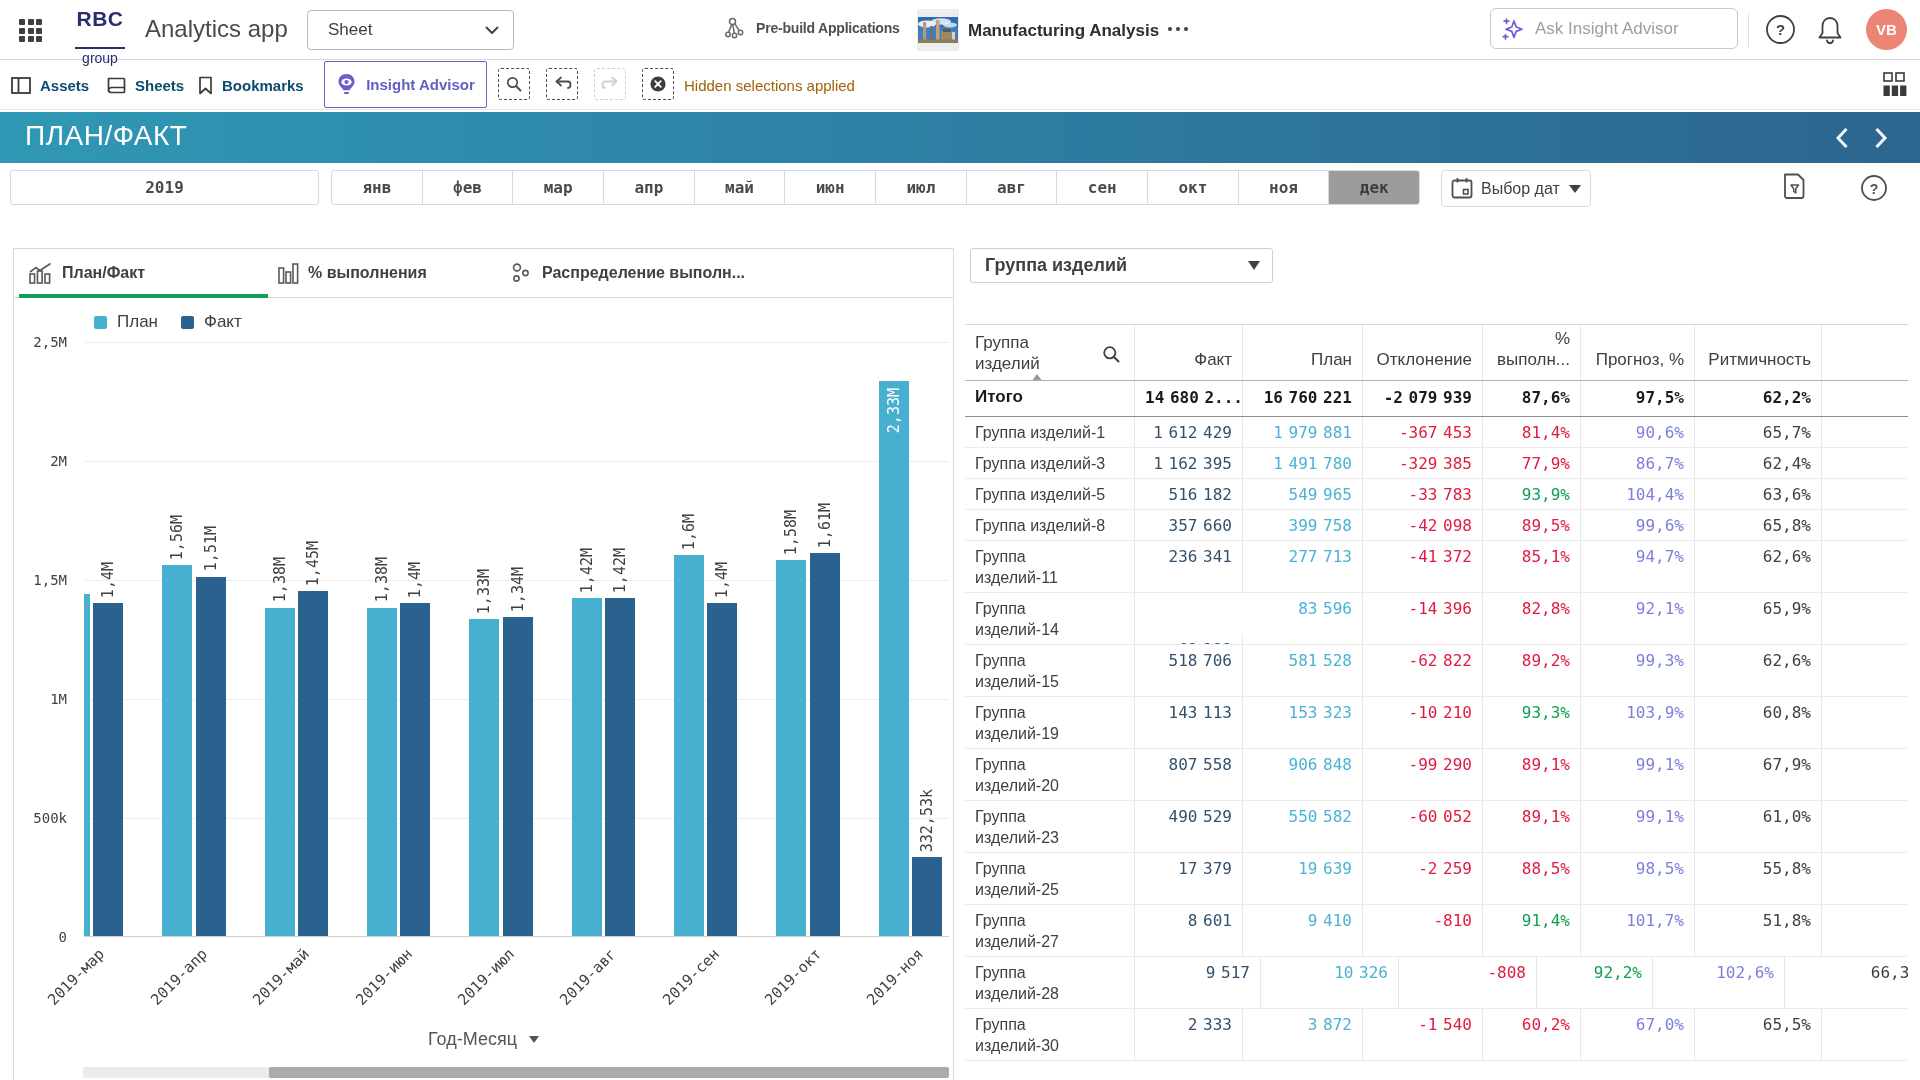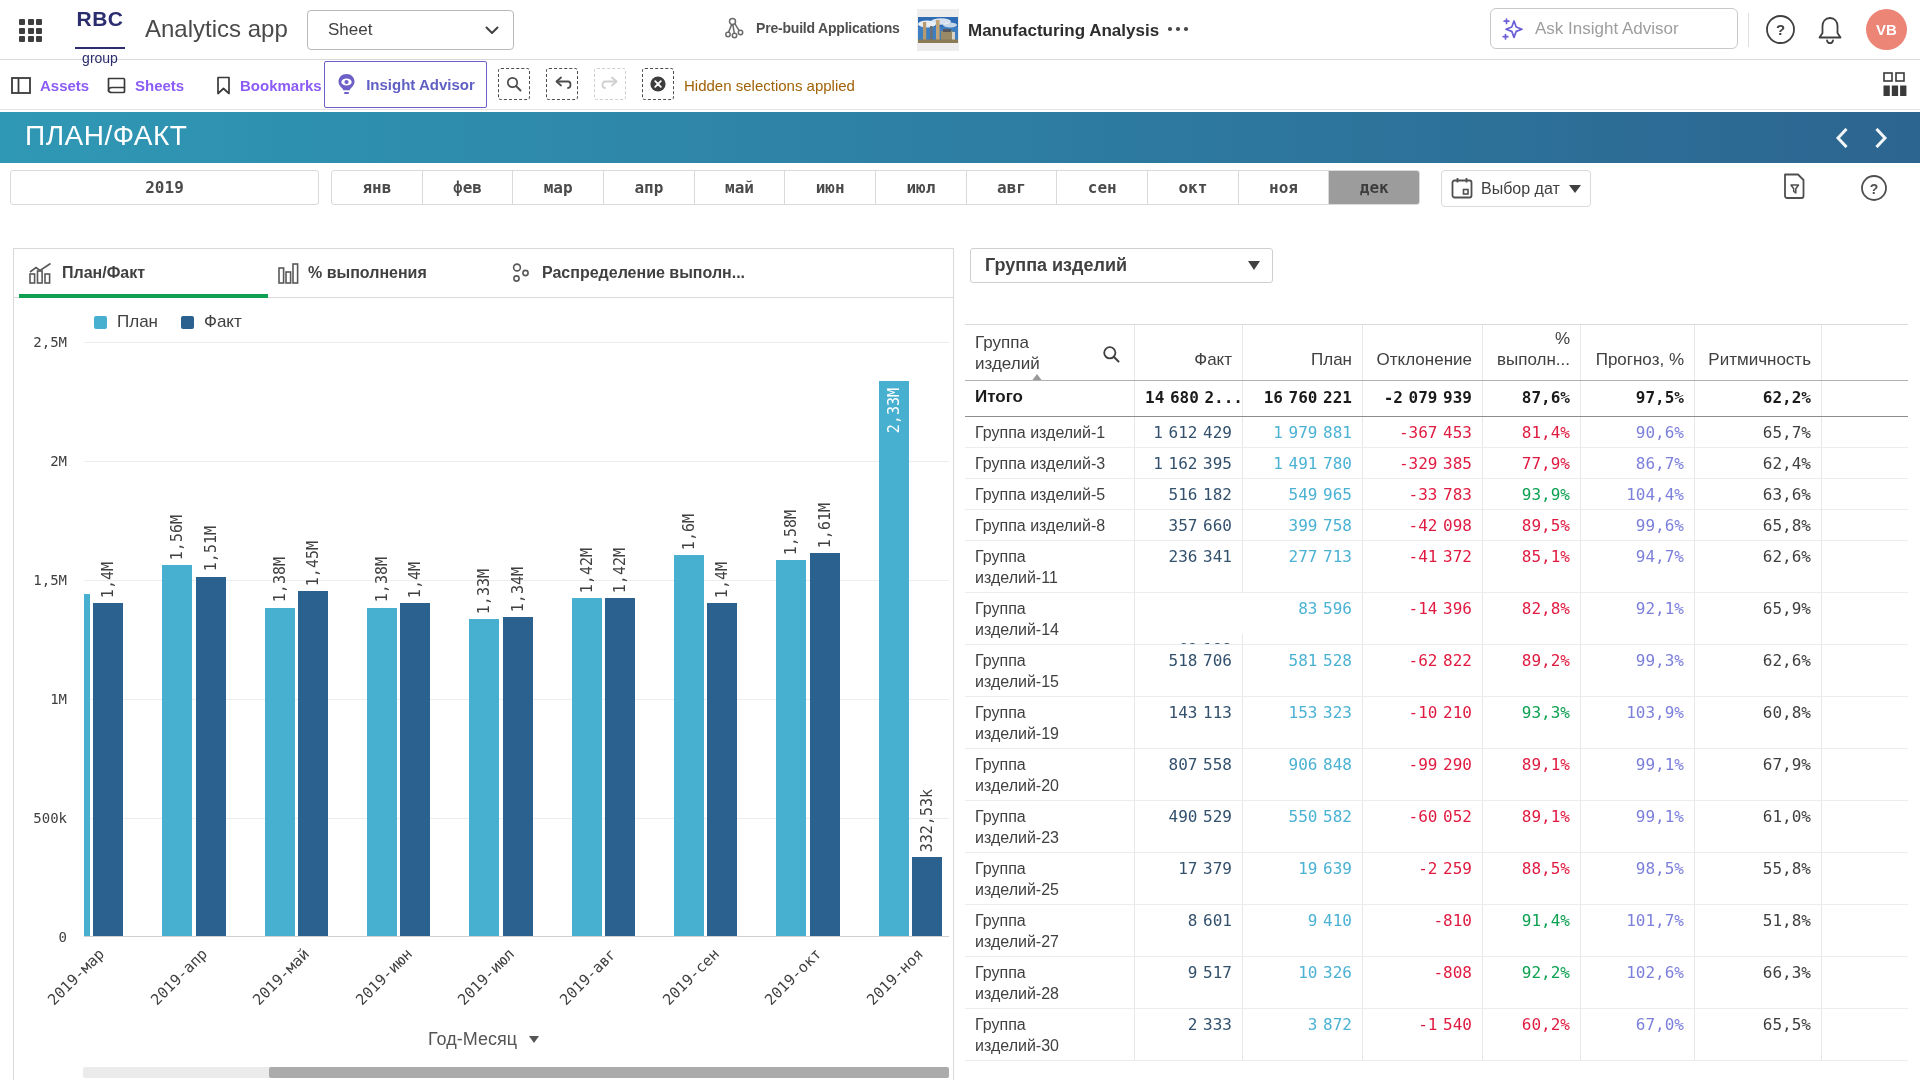--- a/index.html
+++ b/index.html
@@ -35,21 +35,21 @@
   .topbar .divider { position:absolute; left:1748px; top:13px; width:1px; height:34px; background:#e0e0e0; }
   .icon-btn { cursor:pointer; }
   .help-top { position:absolute; left:1765px; top:14px; }
   .bell-top { position:absolute; left:1814px; top:13px; }
   .avatar { position:absolute; left:1866px; top:9px; width:41px; height:41px; border-radius:50%; background:#ec8576;
     color:#fff; font-size:15px; font-weight:bold; display:flex; align-items:center; justify-content:center; cursor:pointer; }
 
   
   .toolbar { position:absolute; left:0; top:60px; width:1920px; height:50px; background:#fff; border-bottom:1px solid #e6e6e6; z-index:4; }
   .tool-item { position:absolute; top:0; height:50px; display:flex; align-items:center; gap:9px; cursor:pointer; }
-  .tool-item .lbl { font-size:15px; font-weight:600; color:#8b5cf6; }
+  .tool-item .lbl { font-size:15px; font-weight:600; color:#0c4a6e; }
   .ia-btn { position:absolute; left:324px; top:1px; width:163px; height:47px; border:1px solid #6c5fc7; border-radius:2px;
     display:flex; align-items:center; justify-content:center; gap:9px; background:#fff; cursor:pointer; }
   .ia-btn .lbl { font-size:15px; font-weight:600; color:#5f5fc4; }
   .sel-ico { position:absolute; top:8px; width:32px; height:32px; border:1.6px dashed #4c4c4c; border-radius:3px;
     display:flex; align-items:center; justify-content:center; cursor:pointer; background:#fff; }
   .sel-ico.disabled { border-color:#cfcfcf; cursor:default; }
   .hidden-sel { position:absolute; left:684px; top:0; height:50px; display:flex; align-items:center; font-size:15px; color:#a16207; }
   .sheetgrid { position:absolute; left:1883px; top:12px; cursor:pointer; }
 
   
@@ -229,21 +229,21 @@
       </svg>
       <span class="lbl">Assets</span>
     </div>
     <div class="tool-item" style="left:106px">
       <svg width="20" height="17" viewBox="0 0 20 17">
         <path d="M2.5 1.5 L17.5 1.5 C18.1 1.5 18.5 1.9 18.5 2.5 L18.5 10.5 L6 10.5 C4 10.5 2.5 12 2.5 13.5 Z" fill="none" stroke="#3a3a3a" stroke-width="1.7" stroke-linejoin="round"></path>
         <path d="M18.5 10.5 L18.5 14.5 C18.5 15.1 18.1 15.5 17.5 15.5 L6 15.5 C4 15.5 2.5 14.8 2.5 13.2" fill="none" stroke="#3a3a3a" stroke-width="1.7" stroke-linejoin="round"></path>
       </svg>
       <span class="lbl">Sheets</span>
     </div>
-    <div class="tool-item" style="left:216px">
+    <div class="tool-item" style="left:198px">
       <svg width="15" height="19" viewBox="0 0 15 19">
         <path d="M2 1.5 L13 1.5 L13 17.5 L7.5 12.5 L2 17.5 Z" fill="none" stroke="#3a3a3a" stroke-width="1.7" stroke-linejoin="round"></path>
       </svg>
       <span class="lbl">Bookmarks</span>
     </div>
     <div class="ia-btn">
       <svg width="21" height="25" viewBox="0 0 21 25">
         <path d="M10.5 2 C5.8 2 2.5 5.4 2.5 9.6 C2.5 12.3 4 14.3 5.6 15.8 C6.6 16.8 7.2 17.4 7.2 18.3 L13.8 18.3 C13.8 17.4 14.4 16.8 15.4 15.8 C17 14.3 18.5 12.3 18.5 9.6 C18.5 5.4 15.2 2 10.5 2 Z" fill="#6c5fc7"></path>
         <ellipse cx="10.5" cy="10" rx="5.2" ry="3.6" fill="#fff"></ellipse>
         <circle cx="10.5" cy="10" r="2.1" fill="#6c5fc7"></circle>
@@ -801,21 +801,21 @@
             <div>91,4%</div>
           </div>
           <div class="tcell num numfont c-purple" style="width: 114px; flex: 0 0 auto;">
             <div>101,7%</div>
           </div>
           <div class="tcell num numfont c-dark" style="width: 127px; flex: 0 0 auto;">
             <div>51,8%</div>
           </div>
           <div class="tcell" style="width: 86px; flex: 0 0 auto;"></div>
         </div>
-        <div class="trow data-row" style="height: 52px;">
+        <div class="trow data-row" style="height: 52px; gap: 18px;">
           <div class="tcell name" style="width: 170px; flex: 0 0 auto;">
             <div style="width: 134px;">Группа изделий-28</div>
           </div>
           <div class="tcell num numfont c-fact" style="width: 108px; flex: 0 0 auto;">
             <div>9 517</div>
           </div>
           <div class="tcell num numfont c-plan" style="width: 120px; flex: 0 0 auto;">
             <div>10 326</div>
           </div>
           <div class="tcell num numfont c-dev" style="width: 120px; flex: 0 0 auto;">

